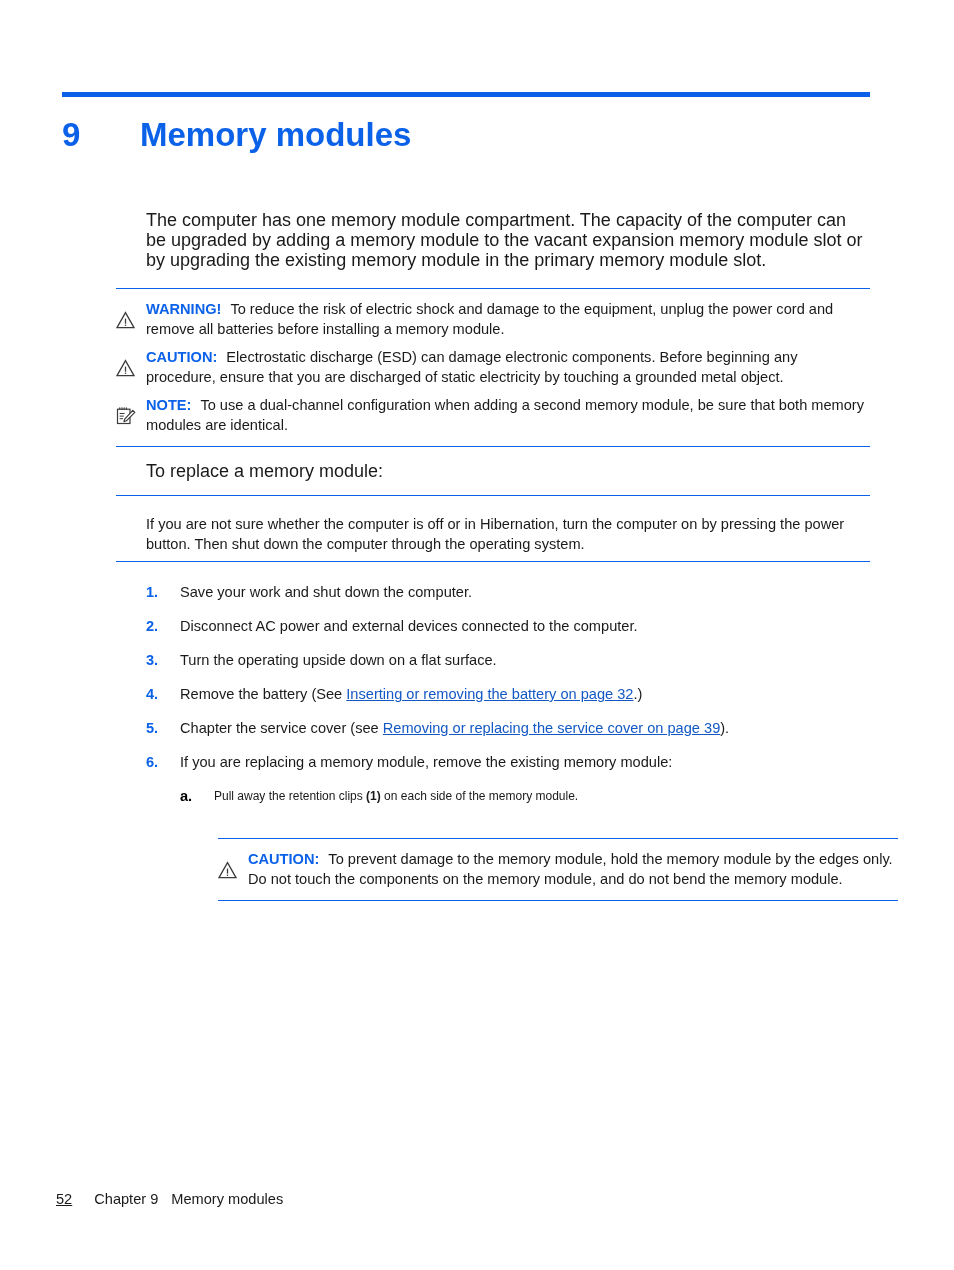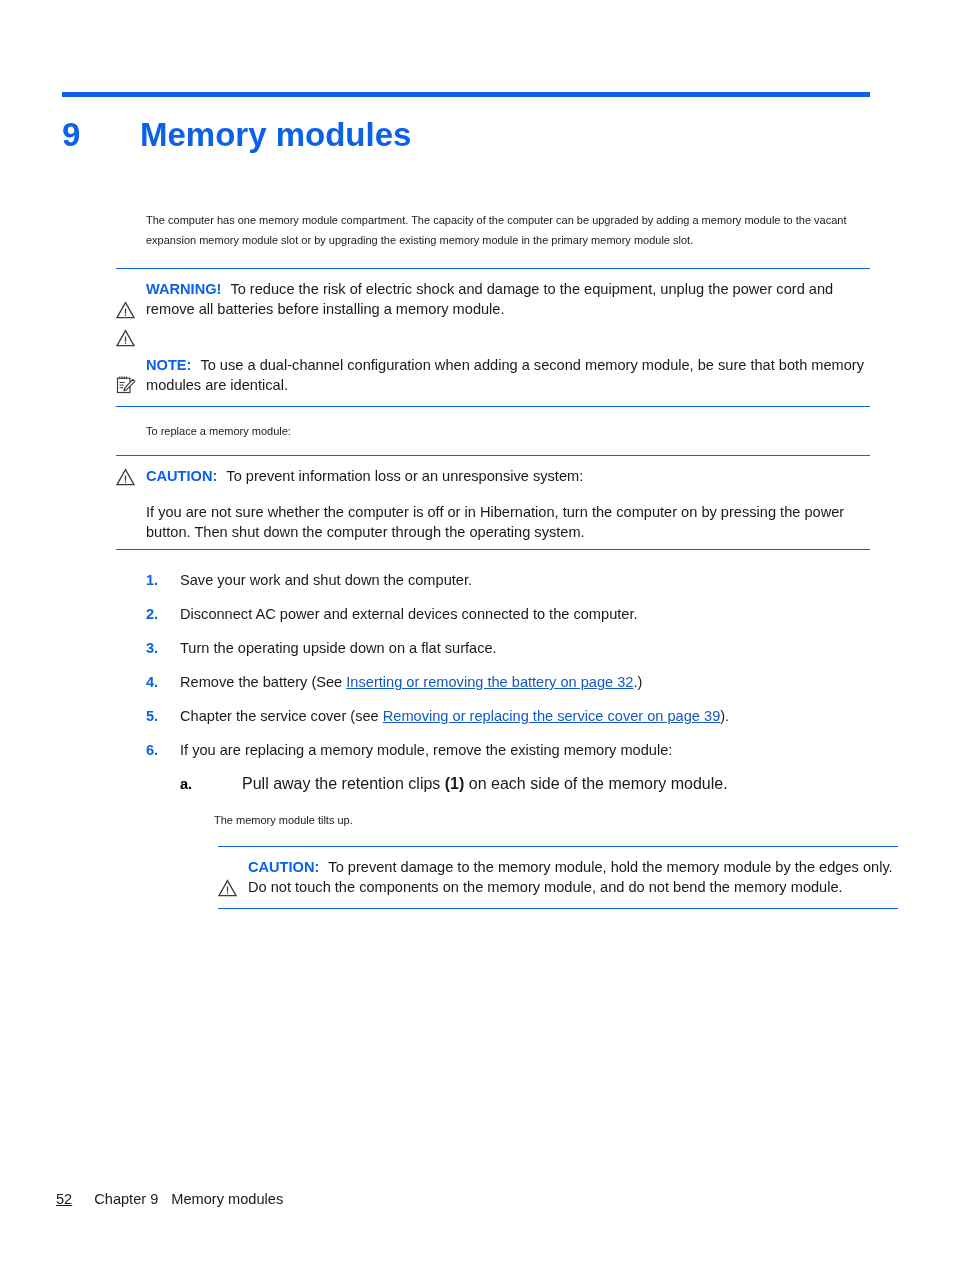--- a/index.html
+++ b/index.html
@@ -52,40 +52,40 @@
   }
 
   
   .body-col {
     position: absolute;
     left: 146px;
     top: 210px;
     width: 724px;
   }
   p.para {
-    font-size: 11px;
+    font-size: 18px;
     line-height: 20px;
     margin: 0 0 0 0;
     color: #1a1a1a;
   }
   .spacer-14 { height: 14px; }
   .spacer-18 { height: 18px; }
   .spacer-20 { height: 20px; }
 
   
   .adm-group {
     border-top: 1.5px solid #0b62e8;
     border-bottom: 1.5px solid #0b62e8;
     padding: 6px 0 7px 0;
     margin-left: -30px;
     width: 754px;
   }
   .adm {
     display: flex;
-    align-items: flex-end;
+    align-items: center;
     padding: 4px 0 4px 0;
   }
   .adm-icon {
     flex: 0 0 30px;
     width: 30px;
     padding-top: 2px;
     display: flex;
     justify-content: flex-start;
     align-items: flex-start;
   }
@@ -151,24 +151,23 @@
   .sub-num {
     flex: 0 0 34px;
     width: 34px;
     color: #000000;
     font-weight: bold;
     font-size: 14.6px;
     line-height: 20px;
   }
   .sub-text {
     flex: 1 1 auto;
-    font-size: 16px;
-    line-height: 20px;
-    color: #1a1a1a;
-    margin-left: 28px;
+    font-size: 12px;
+    line-height: 20px;
+    color: #1a1a1a;
   }
   .sub-indent-block {
     margin-left: 34px;
   }
   .adm-group.inner {
     margin-left: 4px;
     width: 680px;
   }
 
   b.bold-ref { font-weight: bold; }
@@ -221,20 +220,21 @@
       </div>
 
       <div class="adm">
         <div class="adm-icon">
           <svg width="19" height="18" viewBox="0 0 19 18">
             <polygon points="9.5,1.6 18,16.6 1,16.6" fill="none" stroke="#3c3c3c" stroke-width="1.3"></polygon>
             <rect x="8.85" y="7.6" width="1.3" height="5.1" fill="#3c3c3c"></rect>
             <rect x="8.85" y="13.6" width="1.3" height="1.3" fill="#3c3c3c"></rect>
           </svg>
         </div>
+        <div class="adm-body"><span class="adm-label">CAUTION:</span><span>Electrostatic discharge (ESD) can damage electronic components. Before beginning any procedure, ensure that you are discharged of static electricity by touching a grounded metal object.</span></div>
       </div>
 
       <div class="adm">
         <div class="adm-icon">
           <svg width="20" height="20" viewBox="0 0 20 20">
             <rect x="1.5" y="3.2" width="12.5" height="14.3" fill="#ffffff" stroke="#3c3c3c" stroke-width="1.2"></rect>
             <rect x="3.2" y="1.4" width="1.1" height="2.6" fill="#3c3c3c"></rect>
             <rect x="5.4" y="1.4" width="1.1" height="2.6" fill="#3c3c3c"></rect>
             <rect x="7.6" y="1.4" width="1.1" height="2.6" fill="#3c3c3c"></rect>
             <rect x="9.8" y="1.4" width="1.1" height="2.6" fill="#3c3c3c"></rect>
@@ -250,30 +250,20 @@
     </div>
 
     <div class="spacer-14"></div>
 
     <p class="para">To replace a memory module:</p>
 
     <div class="spacer-14"></div>
 
     <div class="adm-group">
 
-      <div class="adm">
-        <div class="adm-icon">
-          <svg width="19" height="18" viewBox="0 0 19 18">
-            <polygon points="9.5,1.6 18,16.6 1,16.6" fill="none" stroke="#3c3c3c" stroke-width="1.3"></polygon>
-            <rect x="8.85" y="7.6" width="1.3" height="5.1" fill="#3c3c3c"></rect>
-            <rect x="8.85" y="13.6" width="1.3" height="1.3" fill="#3c3c3c"></rect>
-          </svg>
-        </div>
-        <div class="adm-body"><span class="adm-label">CAUTION:</span><span>To prevent information loss or an unresponsive system:</span></div>
-      </div>
 
       <div class="adm-sub">If you are not sure whether the computer is off or in Hibernation, turn the computer on by pressing the power button. Then shut down the computer through the operating system.</div>
 
     </div>
 
     <div class="spacer-20"></div>
 
     <ol class="steps">
 
       <li>
@@ -311,21 +301,20 @@
     <div style="margin-left:34px;">
       <ol class="substeps">
         <li>
           <span class="sub-num">a.</span>
           <span class="sub-text"><span>Pull away the retention clips </span><b class="bold-ref">(1)</b><span> on each side of the memory module.</span></span>
         </li>
       </ol>
 
       <div class="sub-indent-block">
         <div style="height:16px;"></div>
-        <p class="para">The memory module tilts up.</p>
         <div style="height:16px;"></div>
 
         <div class="adm-group inner">
           <div class="adm">
             <div class="adm-icon">
               <svg width="19" height="18" viewBox="0 0 19 18">
                 <polygon points="9.5,1.6 18,16.6 1,16.6" fill="none" stroke="#3c3c3c" stroke-width="1.3"></polygon>
                 <rect x="8.85" y="7.6" width="1.3" height="5.1" fill="#3c3c3c"></rect>
                 <rect x="8.85" y="13.6" width="1.3" height="1.3" fill="#3c3c3c"></rect>
               </svg>

